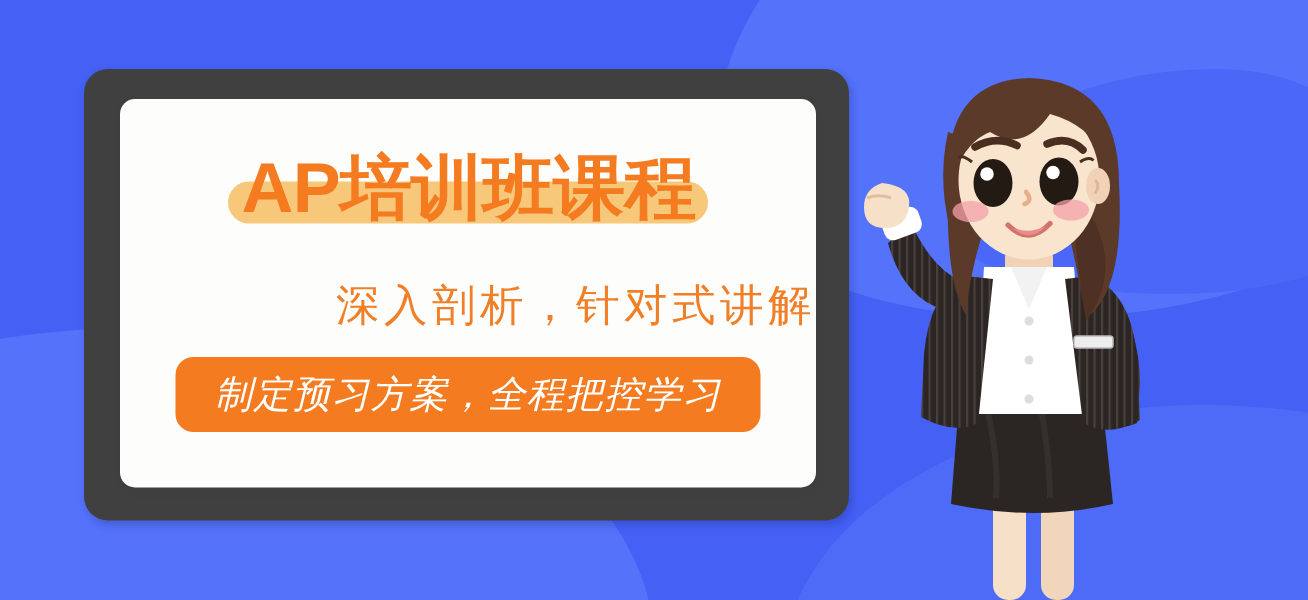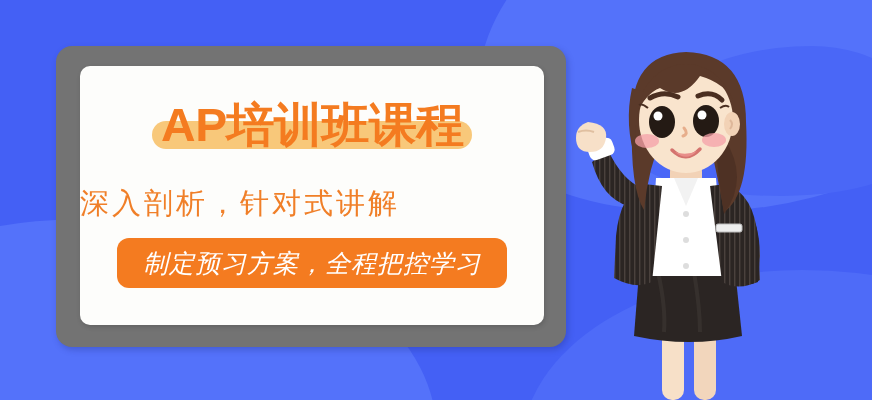--- a/index.html
+++ b/index.html
@@ -56,21 +56,21 @@
     border-radius: 60% 40% 50% 50% / 70% 60% 40% 30%;
   }
 
   
   .frame {
     position: absolute;
     left: 56px;
     top: 46px;
     width: 510px;
     height: 301px;
-    background: #737373;
+    background: #404040;
     border-radius: 16px;
     box-shadow: 2px 3px 6px rgba(30, 40, 120, 0.28);
   }
   .card {
     position: absolute;
     left: 24px;
     top: 20px;
     right: 22px;
     bottom: 22px;
     background: #FDFDFB;
@@ -112,25 +112,26 @@
     letter-spacing: -0.5px;
     white-space: nowrap;
     transform: scaleX(1.02);
   }
 
   .subtitle {
     position: absolute;
     left: 0;
     right: 0;
     top: 118px;
-    text-align: left;
+    text-align: right;
     font-size: 29px;
     letter-spacing: 3px;
     color: #F07F28;
     white-space: nowrap;
+    padding-left: 32px;
   }
 
   .tagline-wrap {
     position: absolute;
     left: 0;
     right: 0;
     top: 172px;
     text-align: center;
   }
   .tagline {

